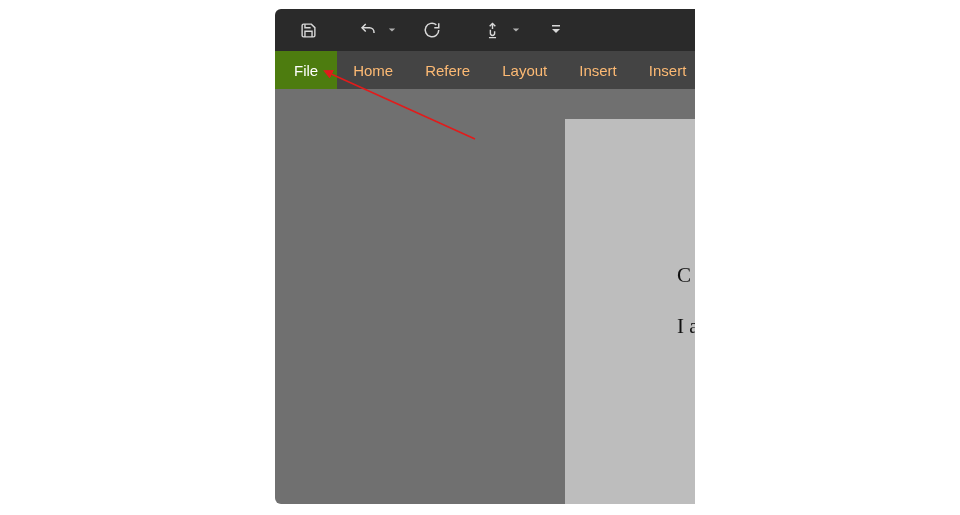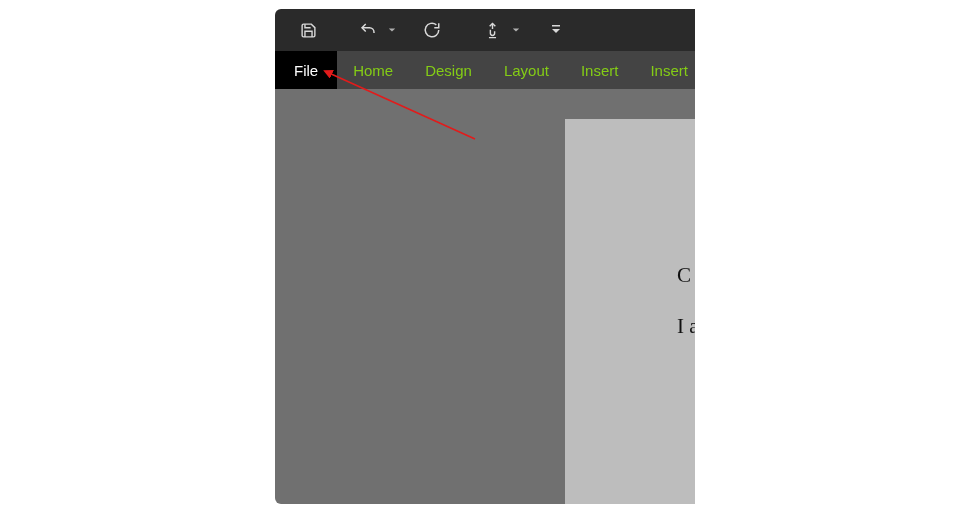--- a/index.html
+++ b/index.html
@@ -52,27 +52,27 @@
     .ribbon-tabs {
       height: 38px;
       background: #444444;
       display: flex;
       align-items: stretch;
     }
     .tab {
       display: flex;
       align-items: center;
       padding: 0 16px;
-      color: #84cc16;
+      color: #fdba74;
       font-size: 15px;
       cursor: pointer;
       white-space: nowrap;
     }
     .tab.file {
-      background: #000000;
+      background: #4d7c0f;
       color: #ffffff;
       padding: 0 19px;
     }
     .workspace {
       background: #707070;
       height: calc(100% - 80px);
       position: relative;
       overflow: hidden;
     }
     .page {
@@ -157,21 +157,21 @@
           <rect x="1" y="1" width="8" height="1.5"></rect>
           <path d="M1 5 L5 9 L9 5 Z"></path>
         </svg>
       </span>
     </div>
   </div>
 
   <div class="ribbon-tabs">
     <div class="tab file">File</div>
     <div class="tab">Home</div>
-    <div class="tab">Design</div>
+    <div class="tab">Refere</div>
     <div class="tab">Layout</div>
     <div class="tab">Insert</div>
     <div class="tab">Insert</div>
   </div>
 
   <div class="workspace">
     <div class="page">
       <p>C s C s</p>
       <p>I a a l</p>
     </div>

